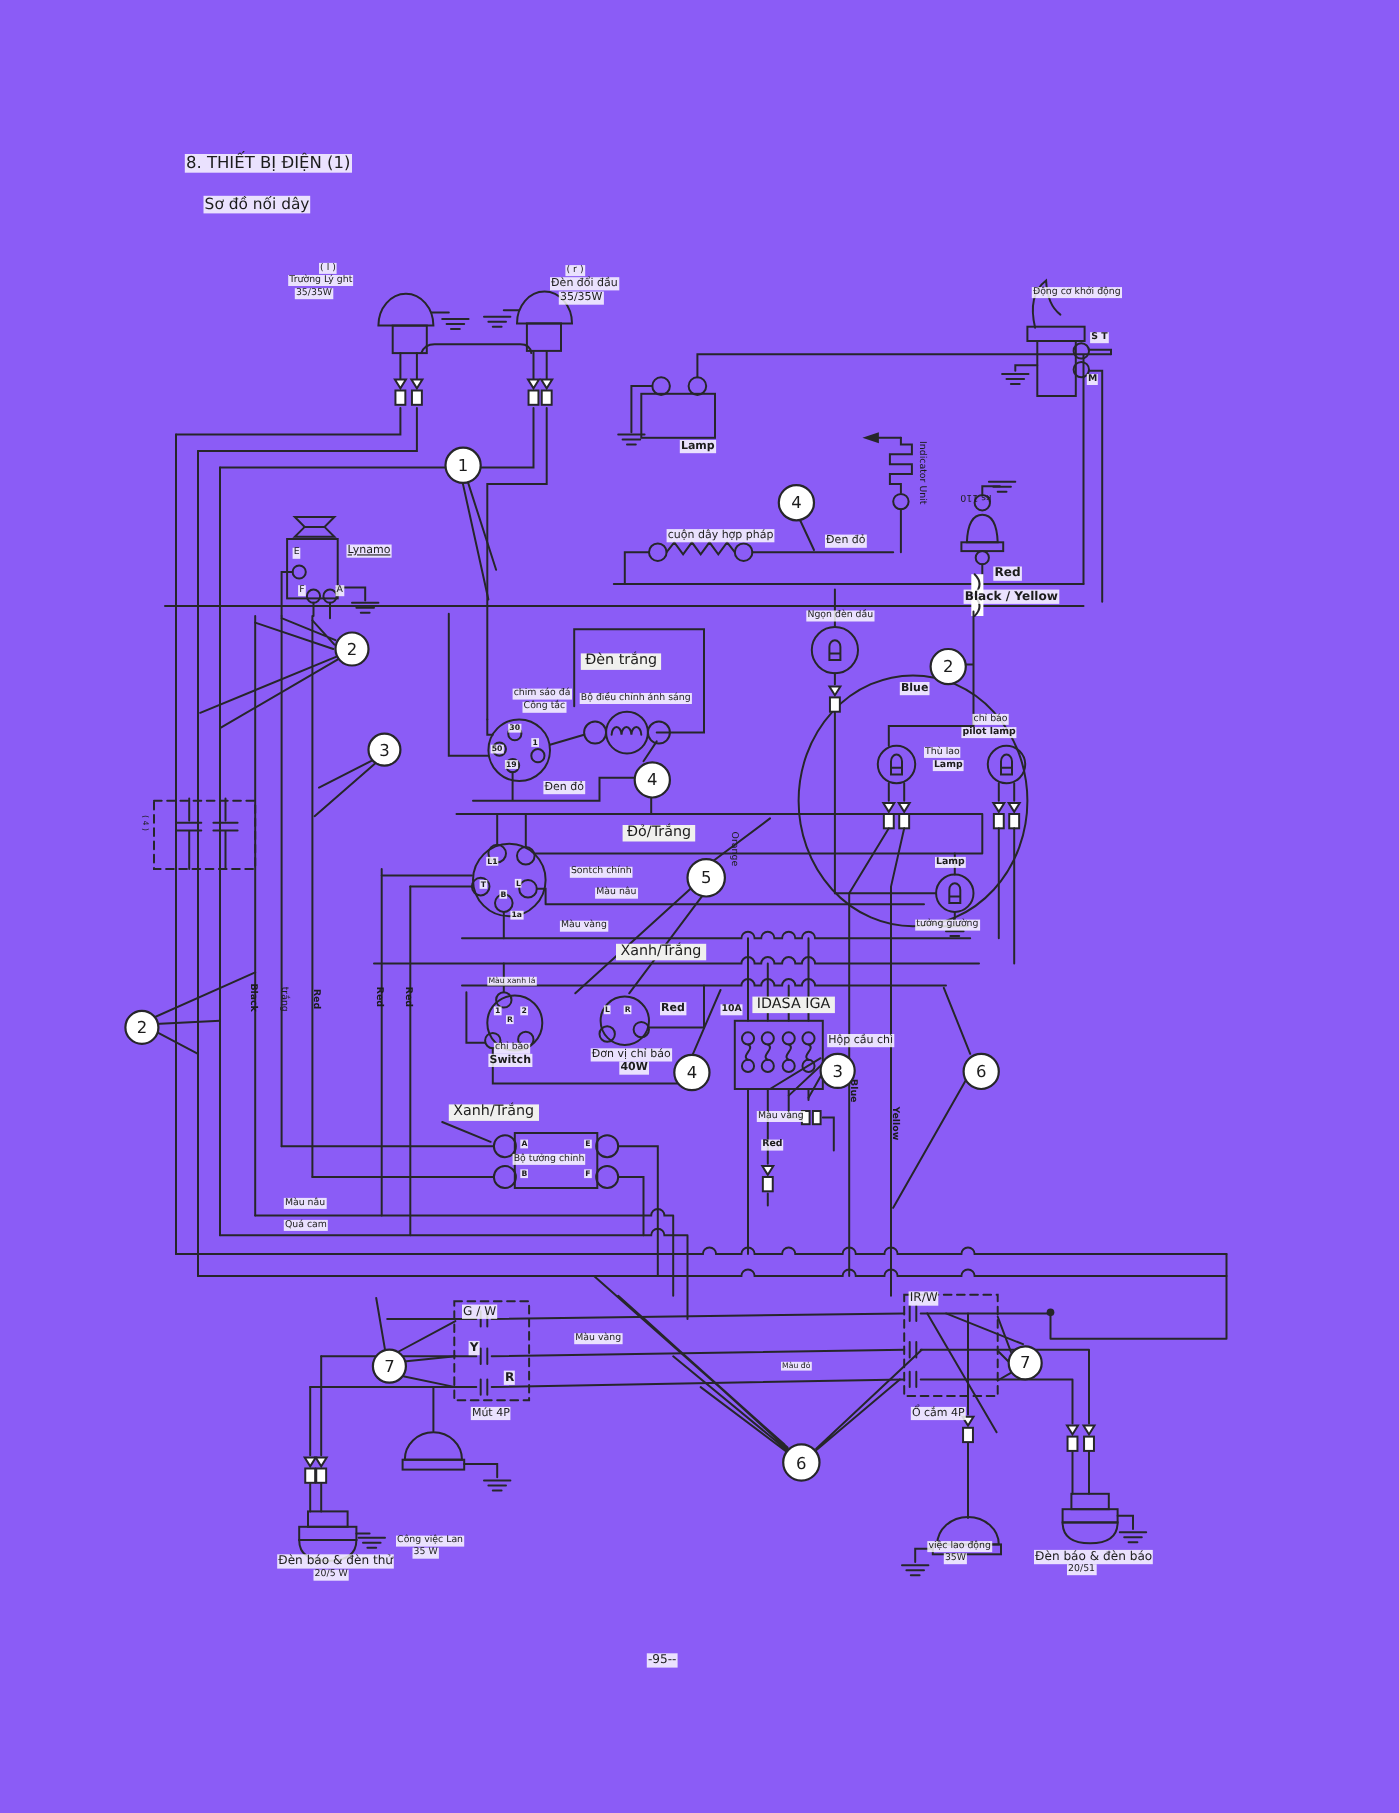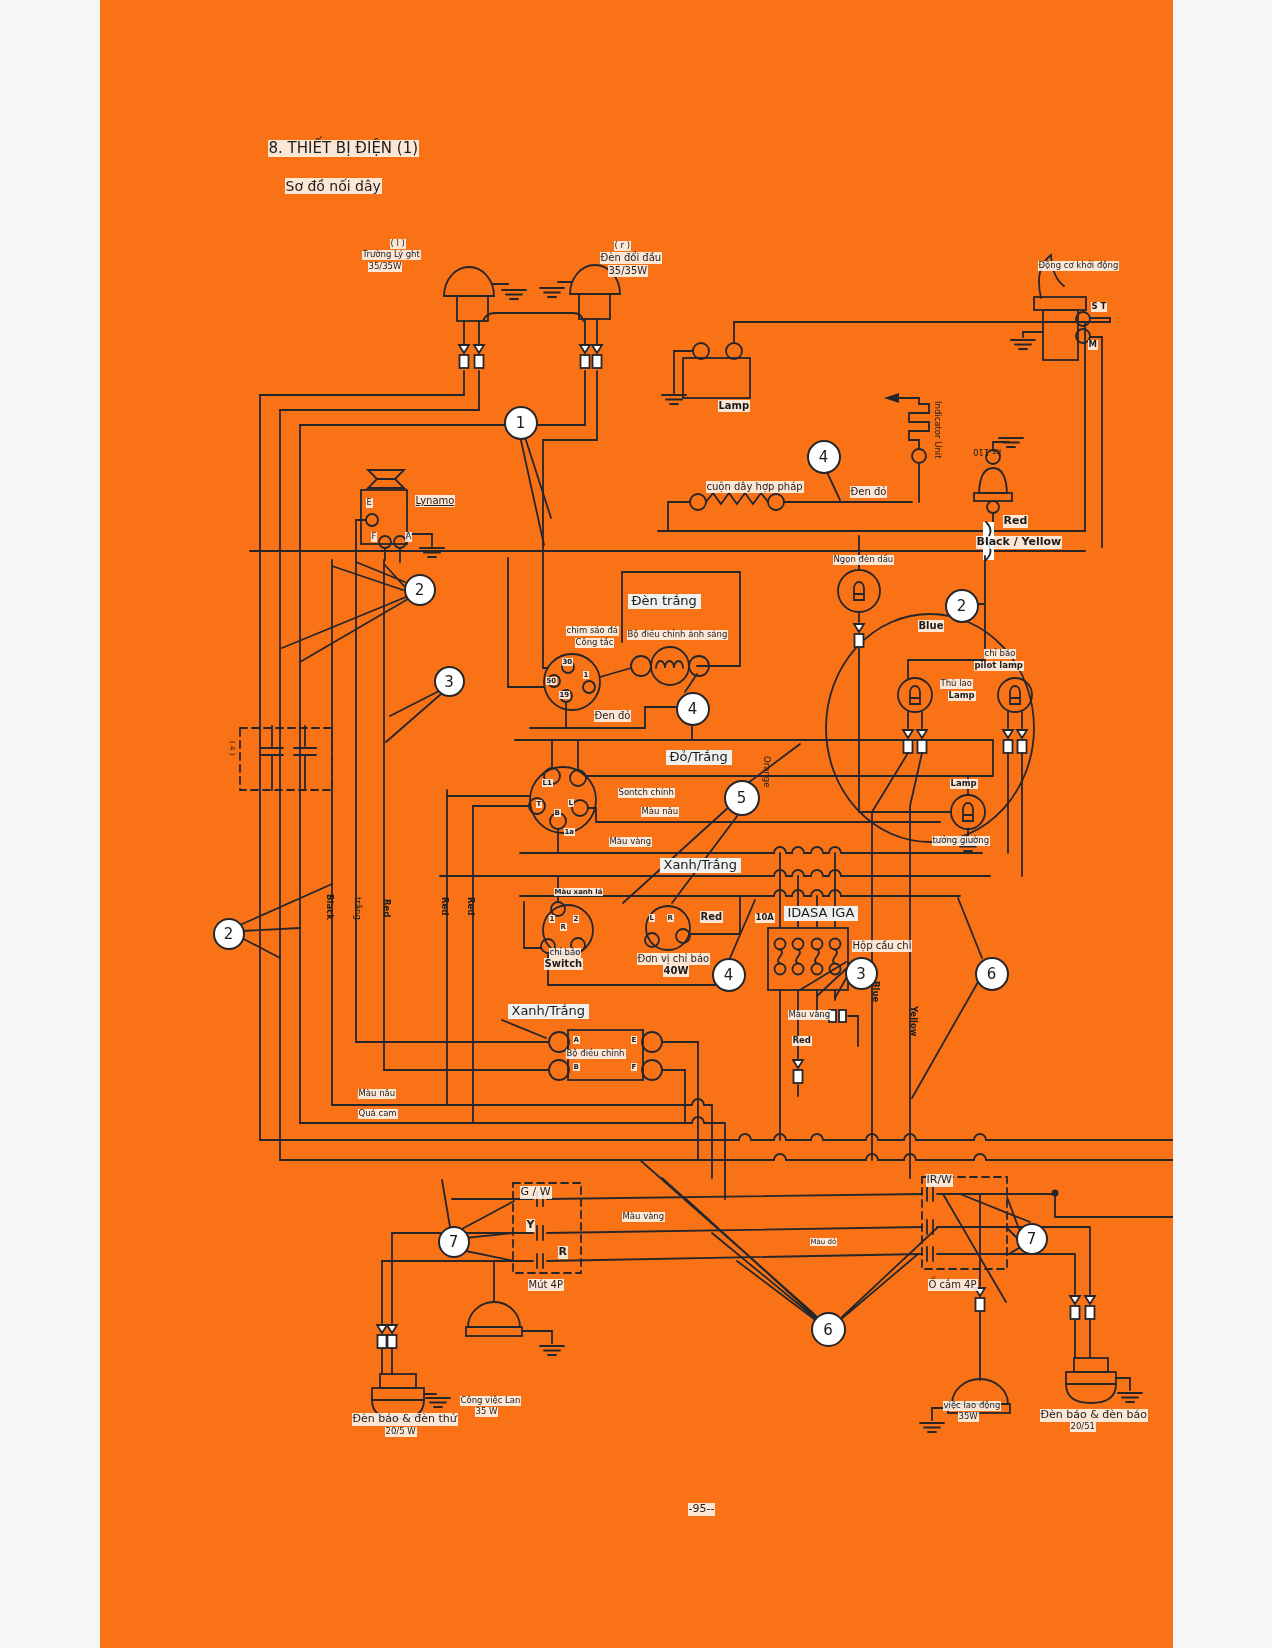--- a/index.html
+++ b/index.html
@@ -1,16 +1,16 @@
 <!DOCTYPE html>
 <html><head>
 <meta charset="utf-8">
 <style>
   html,body{margin:0;padding:0;background:#f6f6f4;}
-  .canvas{position:relative;width:1073px;height:1648px;margin:0 auto;background:#f97316;
+  .canvas{position:relative;width:1272px;height:1648px;margin:0 auto;background:#8b5cf6;
     font-family:"DejaVu Sans", sans-serif;color:#1c1c1c;overflow:hidden;}
   svg{position:absolute;left:0;top:0;}
   svg *{stroke:#26262a;fill:none;stroke-width:1.8;stroke-linecap:round;}
   svg .fil{fill:#26262a;stroke:none;}
   svg .wf{fill:#fff;stroke:none;}
   svg .cf{fill:#fff;stroke:#26262a;}
   svg .dash{stroke-dasharray:7,5;}
   .lb{position:absolute;font-size:10px;line-height:1.15;white-space:nowrap;
       background:rgba(255,255,255,.82);padding:0 1px;}
   .big{font-size:13px;background:#f0f0ee;padding:0 4px;}
@@ -373,21 +373,21 @@
 <div class="lb xs b" style="left:436px;top:800px;">T</div>
 <div class="lb xs b" style="left:454px;top:809px;">B</div>
 <div class="lb xs b" style="left:468px;top:799px;">L</div>
 <div class="lb sm" style="left:518px;top:788px;">Sontch chính</div>
 <div class="lb sm" style="left:541px;top:807px;">Màu nâu</div>
 <div class="lb sm vert" style="left:671px;top:755px;">Orange</div>
 
 <div class="lb sm" style="left:509px;top:837px;">Màu vàng</div>
 <div class="lb big" style="left:560px;top:858px;">Xanh/Trắng</div>
 <div class="lb sm" style="left:832px;top:836px;">tưởng giường</div>
-<div class="lb xs" style="left:454px;top:888px;font-weight:bold;">Màu xanh lá</div>
+<div class="lb xs" style="left:443px;top:888px;">Màu xanh lá</div>
 
 <div class="lb sm b vert" style="left:234px;top:893px;">Black</div>
 <div class="lb sm vert" style="left:262px;top:896px;">trắng</div>
 <div class="lb sm b vert" style="left:291px;top:898px;">Red</div>
 <div class="lb sm b vert" style="left:349px;top:896px;">Red</div>
 <div class="lb sm b vert" style="left:375px;top:896px;">Red</div>
 
 <div class="lb xs b" style="left:449px;top:915px;">1</div>
 <div class="lb xs b" style="left:460px;top:923px;">R</div>
 <div class="lb xs b" style="left:473px;top:915px;">2</div>
@@ -399,21 +399,21 @@
 <div class="lb sm b" style="left:655px;top:913px;">10A</div>
 <div class="lb big" style="left:684px;top:906px;">IDASA IGA</div>
 <div class="lb" style="left:752px;top:940px;text-align:center;">Hộp cầu chì</div>
 <div class="lb" style="left:537px;top:953px;">Đơn vị chỉ báo</div>
 <div class="lb b" style="left:563px;top:965px;">40W</div>
 
 <div class="lb sm b vert" style="left:780px;top:980px;">Blue</div>
 <div class="lb sm b vert" style="left:818px;top:1005px;">Yellow</div>
 
 <div class="lb big" style="left:408px;top:1004px;">Xanh/Trắng</div>
-<div class="lb sm" style="left:466px;top:1049px;">Bộ điều chỉnh</div>
+<div class="lb sm" style="left:466px;top:1049px;">Bộ tưởng chỉnh</div>
 <div class="lb xs b" style="left:473px;top:1036px;">A</div>
 <div class="lb xs b" style="left:531px;top:1036px;">E</div>
 <div class="lb xs b" style="left:473px;top:1063px;">B</div>
 <div class="lb xs b" style="left:531px;top:1063px;">F</div>
 
 <div class="lb sm" style="left:688px;top:1010px;">Màu vàng</div>
 <div class="lb sm b" style="left:692px;top:1036px;">Red</div>
 
 <div class="lb sm" style="left:258px;top:1089px;">Màu nâu</div>
 <div class="lb sm" style="left:258px;top:1109px;">Quá cam</div>

